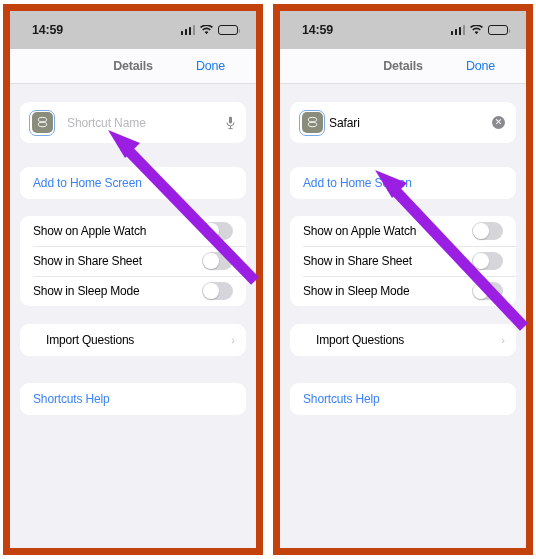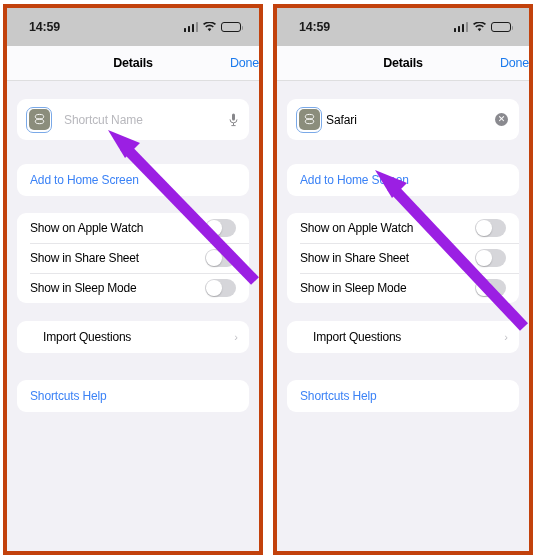--- a/index.html
+++ b/index.html
@@ -22,21 +22,21 @@
     background: #ffffff;
   }
 
   
   .phone {
     position: absolute;
     top: 4px;
     width: 260px;
     height: 551px;
     background: #f2f1f6;
-    border: 4px solid #c2410c;
+    border: 7px solid #c2410c;
     box-sizing: border-box;
     overflow: hidden;
   }
   .phone.left  { left: 3px; }
   .phone.right { left: 273px; }
 
   
   .statusbar {
     position: relative;
     height: 38px;
@@ -107,27 +107,27 @@
     height: 34px;
     background: #fbfbfd;
     border-bottom: 1px solid #dededf;
     display: flex;
     align-items: center;
     justify-content: center;
   }
   .nav-title {
     font-size: 12.5px;
     font-weight: bold;
-    color: #000000;
+    color: #737373;
     letter-spacing: -0.2px;
     text-align: right;
   }
   .nav-done {
     position: absolute;
-    right: 0;
+    right: 31px;
     top: 50%;
     transform: translateY(-50%);
     font-size: 12.5px;
     color: #1b7aed;
     letter-spacing: -0.2px;
   }
 
   
   .content {
     background: #f2f1f6;

